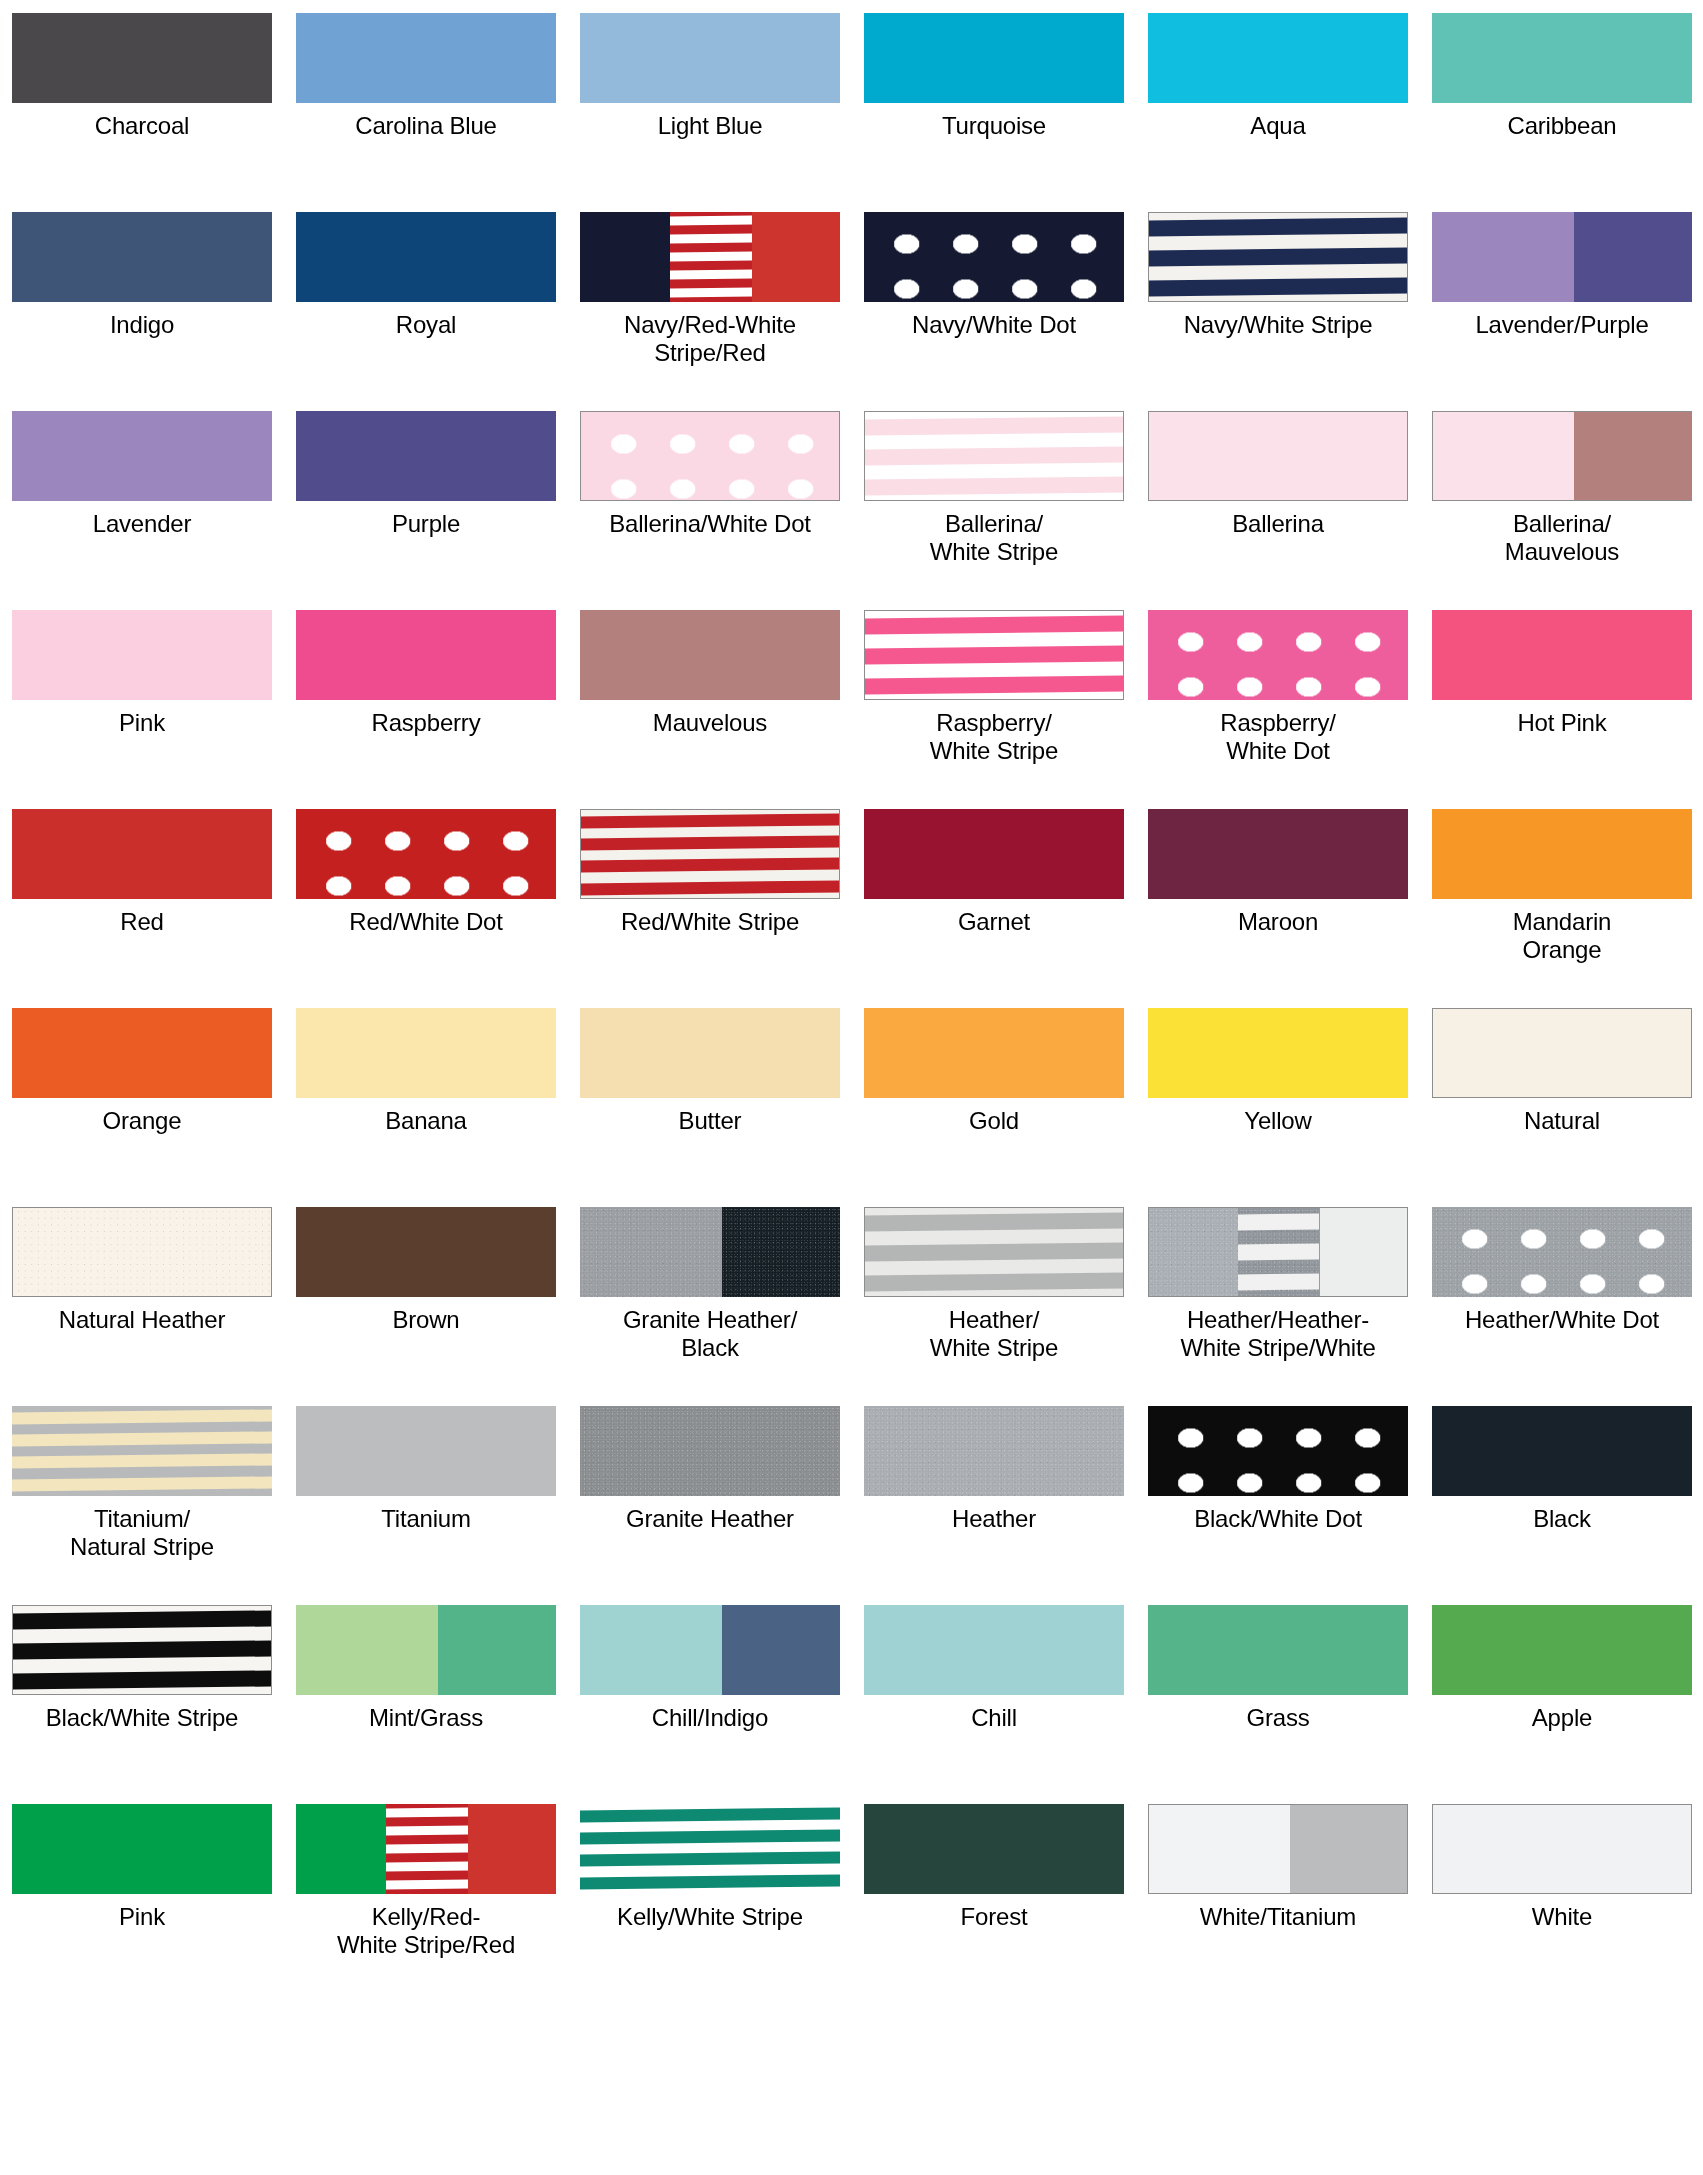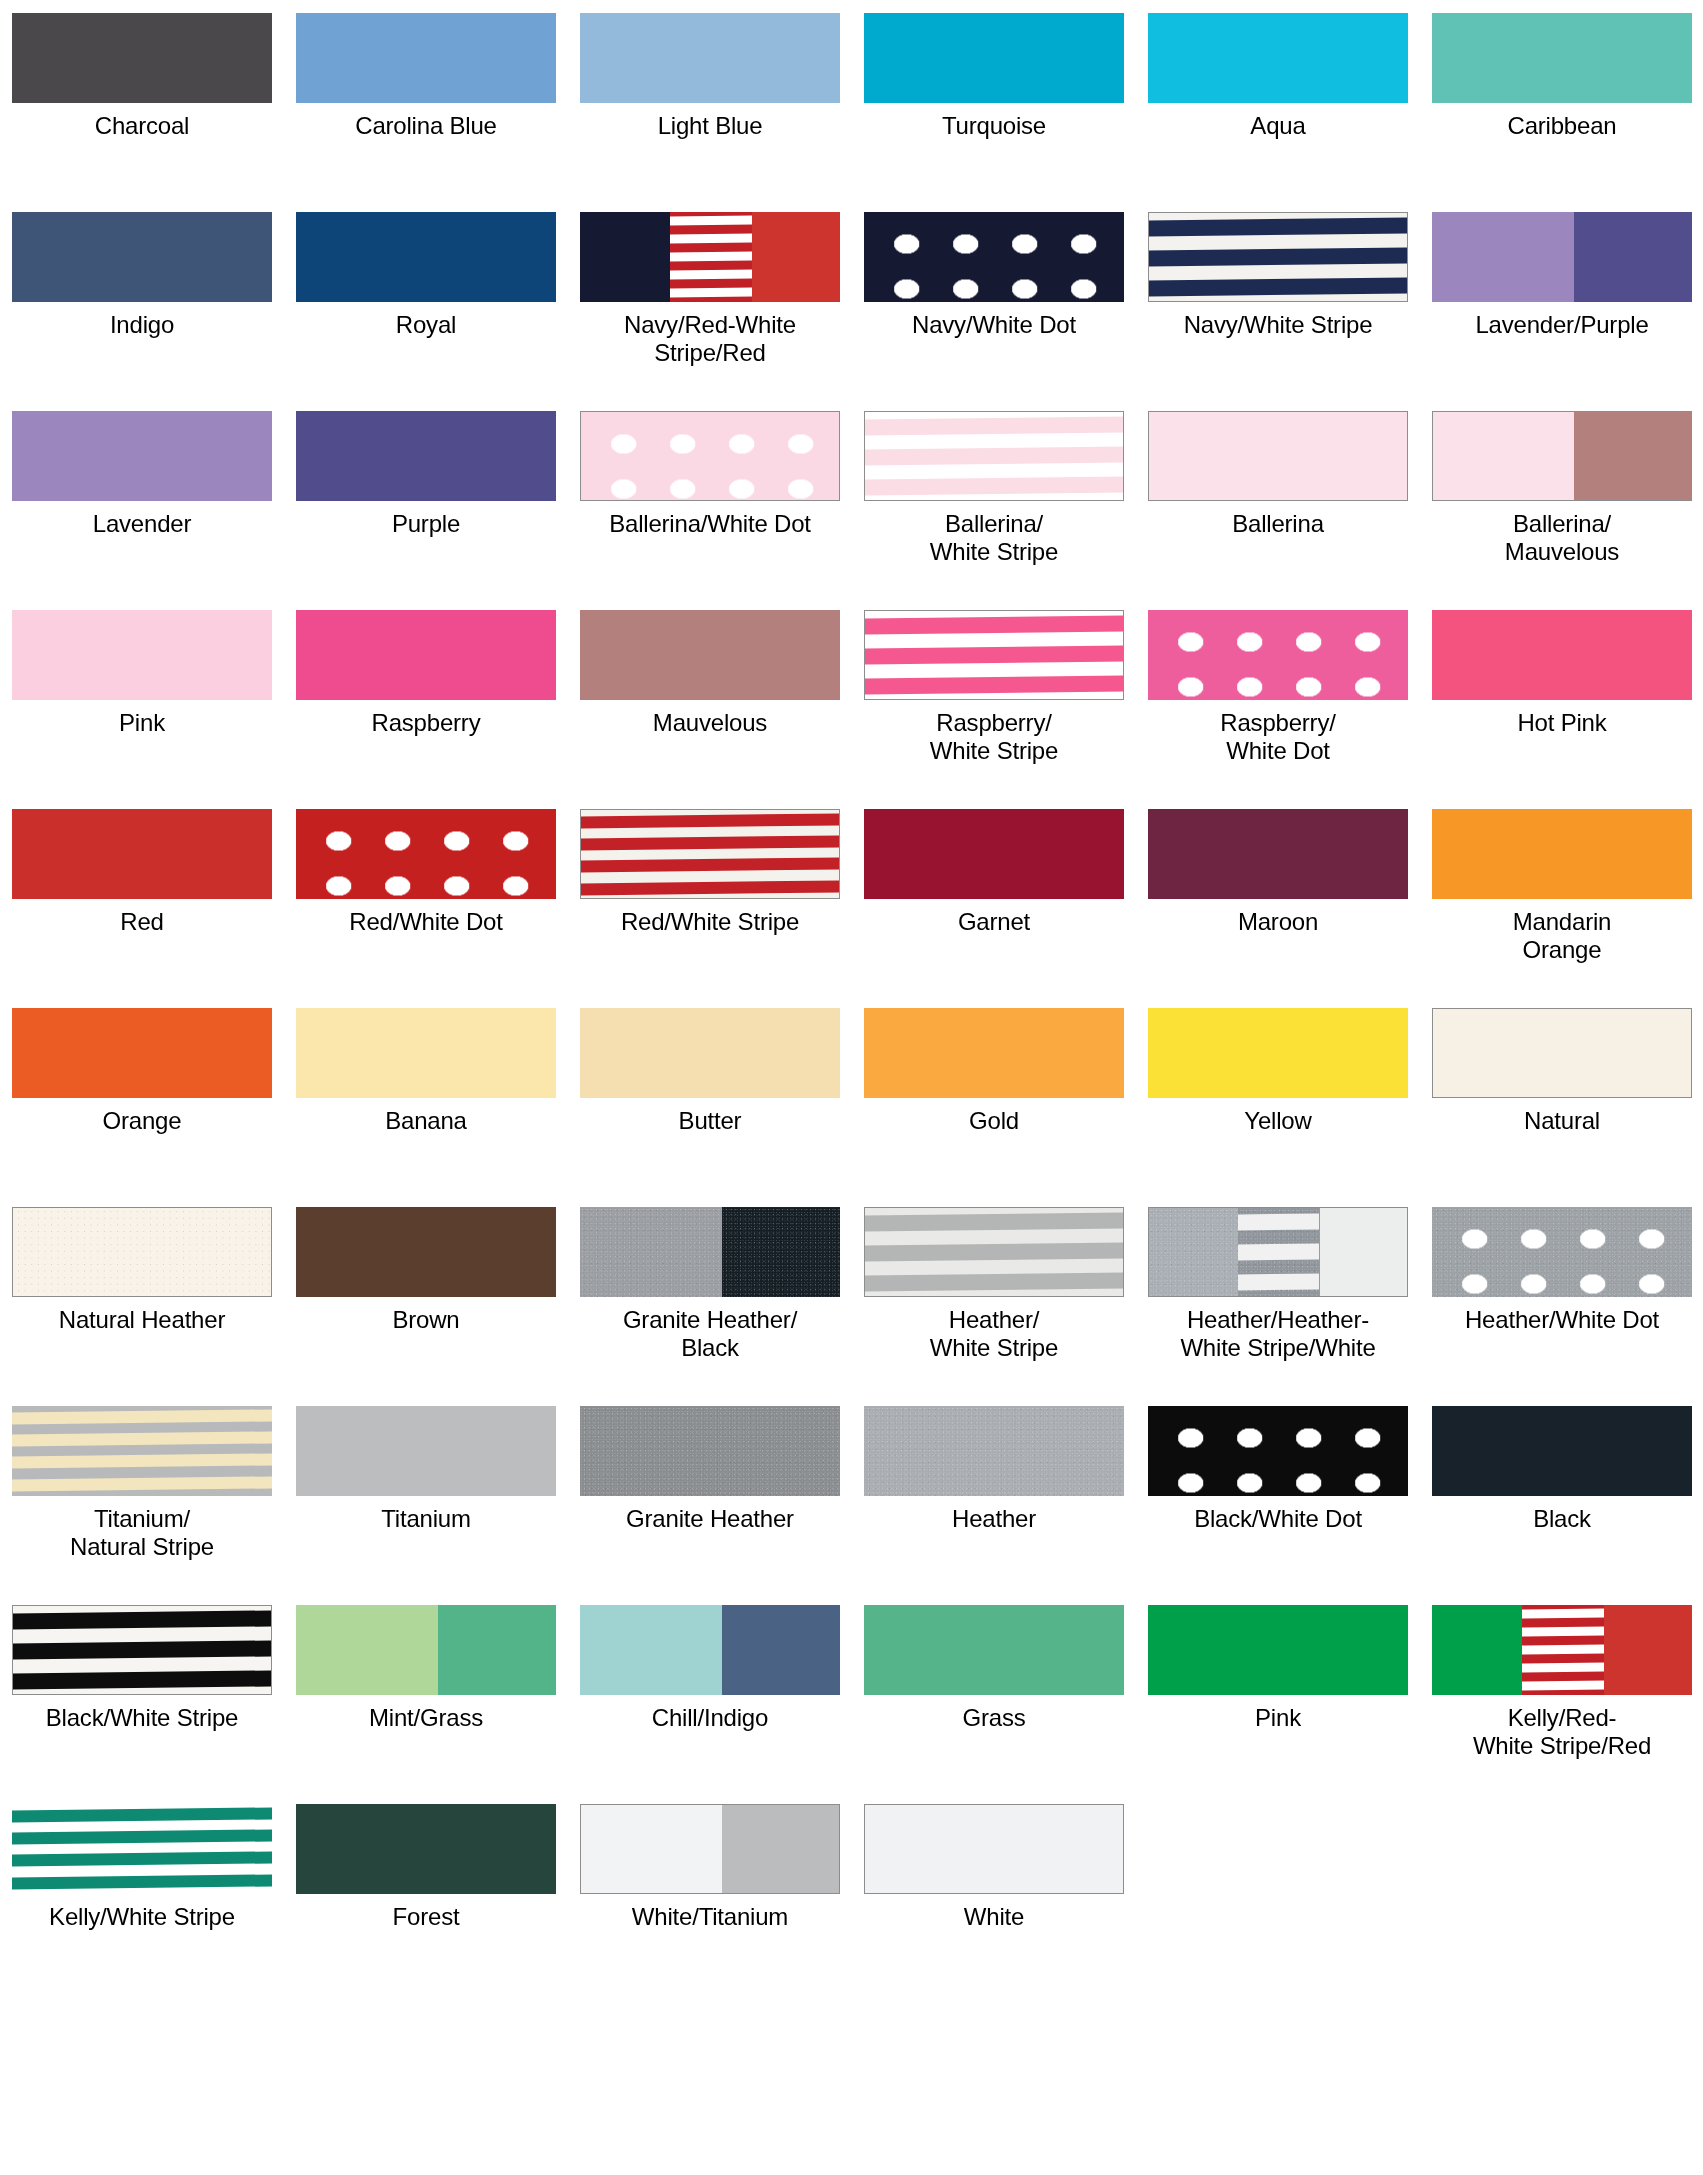--- a/index.html
+++ b/index.html
@@ -476,23 +476,35 @@
     </div>
     <div class="swatch-cell">
       <div class="swatch-chip">
         <div class="panel" style="width: 54.5%; background: rgb(158, 211, 210);"></div>
         <div class="panel" style="width: 45.5%; background: rgb(74, 99, 133);"></div>
       </div>
       <div class="swatch-label">Chill/Indigo</div>
     </div>
     <div class="swatch-cell">
       <div class="swatch-chip">
+        <div class="panel" style="width: 100%; background: rgb(159, 210, 210);"></div>
+      </div>
+      <div class="swatch-label">Chill</div>
+    </div>
+    <div class="swatch-cell">
+      <div class="swatch-chip">
         <div class="panel" style="width: 100%; background: rgb(85, 180, 137);"></div>
       </div>
       <div class="swatch-label">Grass</div>
+    </div>
+    <div class="swatch-cell">
+      <div class="swatch-chip">
+        <div class="panel" style="width: 100%; background: rgb(85, 169, 79);"></div>
+      </div>
+      <div class="swatch-label">Apple</div>
     </div>
     <div class="swatch-cell">
       <div class="swatch-chip">
         <div class="panel" style="width: 100%; background: rgb(0, 160, 74);"></div>
       </div>
       <div class="swatch-label">Pink</div>
     </div>
     <div class="swatch-cell">
       <div class="swatch-chip">
         <div class="panel" style="width: 34.5%; background: rgb(0, 160, 74);"></div>

